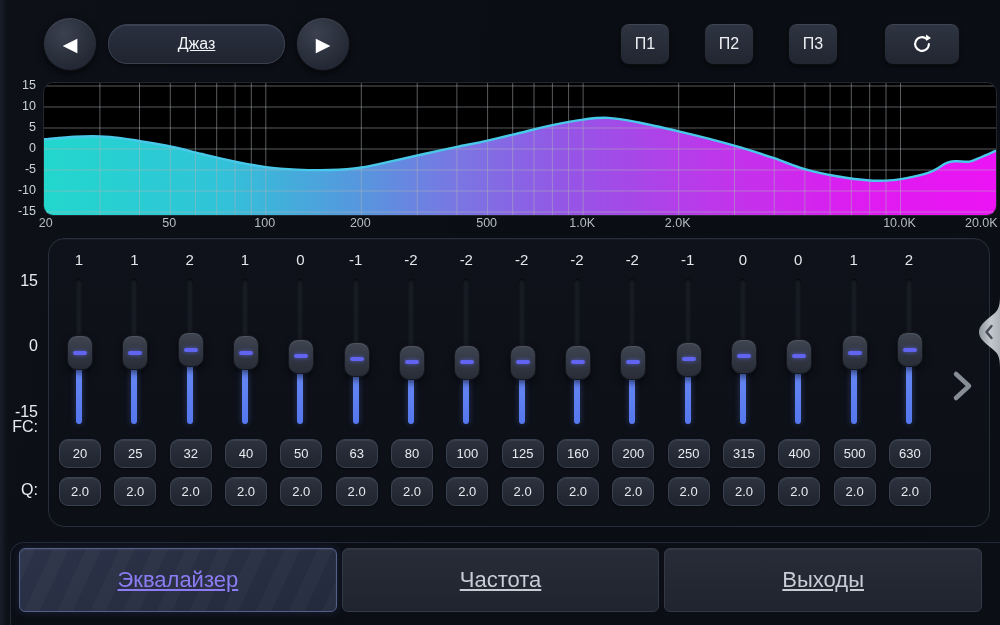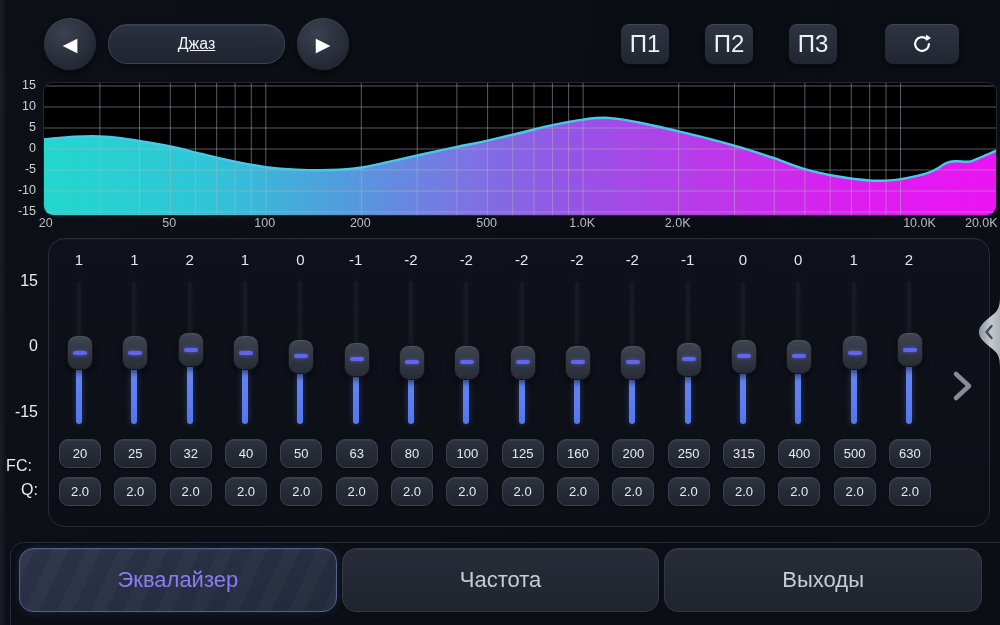--- a/index.html
+++ b/index.html
@@ -29,21 +29,21 @@
     box-shadow:inset 0 1px 0 rgba(255,255,255,.08), 0 2px 4px rgba(0,0,0,.45);
     display:flex;align-items:center;justify-content:center;
     font-size:16px;color:#f2f4f7;text-decoration:underline;
   }
   .mem-btn{
     position:absolute;top:23px;width:48px;height:40px;border-radius:9px;
     background:linear-gradient(180deg,#2e3441,#212631);
     border:1px solid #0b0d12;
     box-shadow:inset 0 1px 0 rgba(255,255,255,.09), 0 2px 4px rgba(0,0,0,.5);
     display:flex;align-items:center;justify-content:center;
-    font-size:24px;color:#eef0f4;cursor:pointer;
+    font-size:16px;color:#eef0f4;cursor:pointer;
   }
   #btn-p1{left:620px;} #btn-p2{left:704px;} #btn-p3{left:788px;}
   #btn-reset{left:884px;width:74px;}
 
   
   .graph-plot{
     position:absolute;left:43px;top:82px;width:952px;height:132px;
     background:#000;border-radius:10px;border:1px solid #23272f;overflow:hidden;
   }
   .graph-ylabels div{position:absolute;left:0;width:36px;text-align:right;
@@ -85,25 +85,26 @@
   .scroll-handle{position:absolute;right:0;top:296px;width:22px;height:72px;cursor:pointer;}
 
   
   .tabbar-strip{
     position:absolute;left:10px;right:0;top:542px;height:83px;
     background:#0b0e15;border:1px solid #232936;border-bottom:none;border-right:none;
     border-radius:14px 0 0 0;
   }
   .tabbar{position:absolute;left:8px;right:18px;top:5px;height:64px;display:flex;gap:5px;}
   .tab{
-    flex:1;border-radius:14px;display:flex;align-items:center;justify-content:center;
+    flex:1;border-radius:6px;display:flex;align-items:center;justify-content:center;
     font-size:22px;color:#c7ccd5;cursor:pointer;
     background:linear-gradient(180deg,#272c38,#1f242e);
     border:1px solid #333947;
     box-shadow:inset 0 1px 0 rgba(255,255,255,.05);
+    text-decoration:underline;
   }
   .tab.active{
     background:
       repeating-linear-gradient(115deg,rgba(255,255,255,.025) 0 14px,rgba(255,255,255,0) 14px 30px),
       linear-gradient(160deg,#2c3349,#232a3c);
     border:1px solid #53608a;
     box-shadow:inset 0 1px 2px rgba(255,255,255,.07), 0 0 10px rgba(80,100,160,.25);
     color:#8b7cf3;
   }
 </style>
@@ -192,29 +193,29 @@
 </div>
 <div class="graph-xlabels" id="graph-xlabels">
     <div style="left: 43px; transform: translateX(-30%);">20</div>
     <div style="left: 169.28px; transform: translateX(-50%);">50</div>
     <div style="left: 264.806px; transform: translateX(-50%);">100</div>
     <div style="left: 360.333px; transform: translateX(-50%);">200</div>
     <div style="left: 486.613px; transform: translateX(-50%);">500</div>
     <div style="left: 582.14px; transform: translateX(-50%);">1.0K</div>
     <div style="left: 677.667px; transform: translateX(-50%);">2.0K</div>
     <div style="left: 803.946px; transform: translateX(-50%); margin-top: 44px;">5.0K</div>
-    <div style="left: 899.473px; transform: translateX(-50%); margin-left: 20px;">10.0K</div>
+    <div style="left: 899.473px; transform: translateX(-50%);">10.0K</div>
     <div style="left: 995px; transform: translateX(-92%);">20.0K</div>
   </div>
 
 <div class="eq-scale" id="eq-scale">
     <div style="top: 272px;">15</div>
     <div style="top: 337px;">0</div>
     <div style="top: 403px;">-15</div>
-    <div style="top: 457px; text-align: center;">FC:</div>
+    <div style="top: 418px;">FC:</div>
     <div style="top: 481px;">Q:</div>
   </div>
 <div class="eq-panel" id="eq-panel">
     <div class="band-col" style="left: 2.5px;">
       <div class="band-val">1</div>
       <div class="track"></div>
       <div class="track-fill" style="top:112.8px;height:72.2px"></div>
       <div class="thumb" style="top:96.3px">
         <div class="thumb-dash"></div>
       </div>

